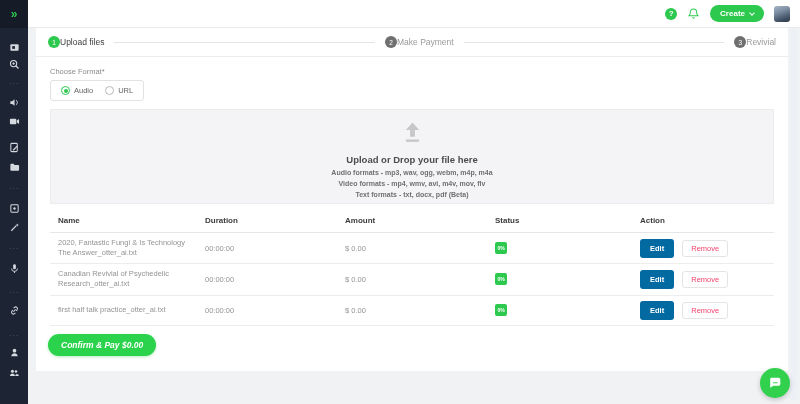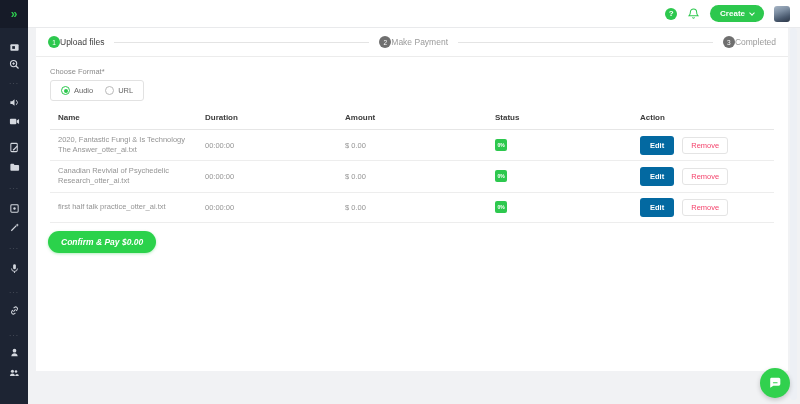--- a/index.html
+++ b/index.html
@@ -190,40 +190,50 @@
           <div class="step-label">Upload files</div>
         </div>
         <div class="step-line"></div>
         <div class="step">
           <div class="step-circle">2</div>
           <div class="step-label">Make Payment</div>
         </div>
         <div class="step-line"></div>
         <div class="step">
           <div class="step-circle">3</div>
-          <div class="step-label">Completed</div>
+          <div class="step-label">Revivial</div>
         </div>
       </div>
 
       
 
       
       <div class="choose-label">Choose Format*</div>
       <div class="radio-box">
         <span class="radio-opt selected">
           <span class="radio-dot"></span>
           <span class="radio-label">Audio</span>
         </span>
         <span class="radio-opt">
           <span class="radio-dot"></span>
           <span class="radio-label">URL</span>
         </span>
       </div>
 
       
+      <div class="dropzone">
+        <svg width="27" height="24" viewBox="0 0 28 26">
+            <path d="M14 1.5l7.2 8.2h-4.6v7.3h-5.2V9.7H6.8z" fill="#c7c7c9"></path>
+            <rect x="7" y="20" width="14" height="2.6" fill="#c7c7c9"></rect>
+          </svg>
+        <div class="dz-title">Upload or Drop your file here</div>
+        <div class="dz-line">Audio formats - mp3, wav, ogg, webm, m4p, m4a</div>
+        <div class="dz-line">Video formats - mp4, wmv, avi, m4v, mov, flv</div>
+        <div class="dz-line">Text formats - txt, docx, pdf (Beta)</div>
+      </div>
 
       
       <table class="files-table">
         <thead>
           <tr>
             <th class="col-name">Name</th>
             <th class="col-dur">Duration</th>
             <th class="col-amt">Amount</th>
             <th class="col-status">Status</th>
             <th class="col-action">Action</th>

